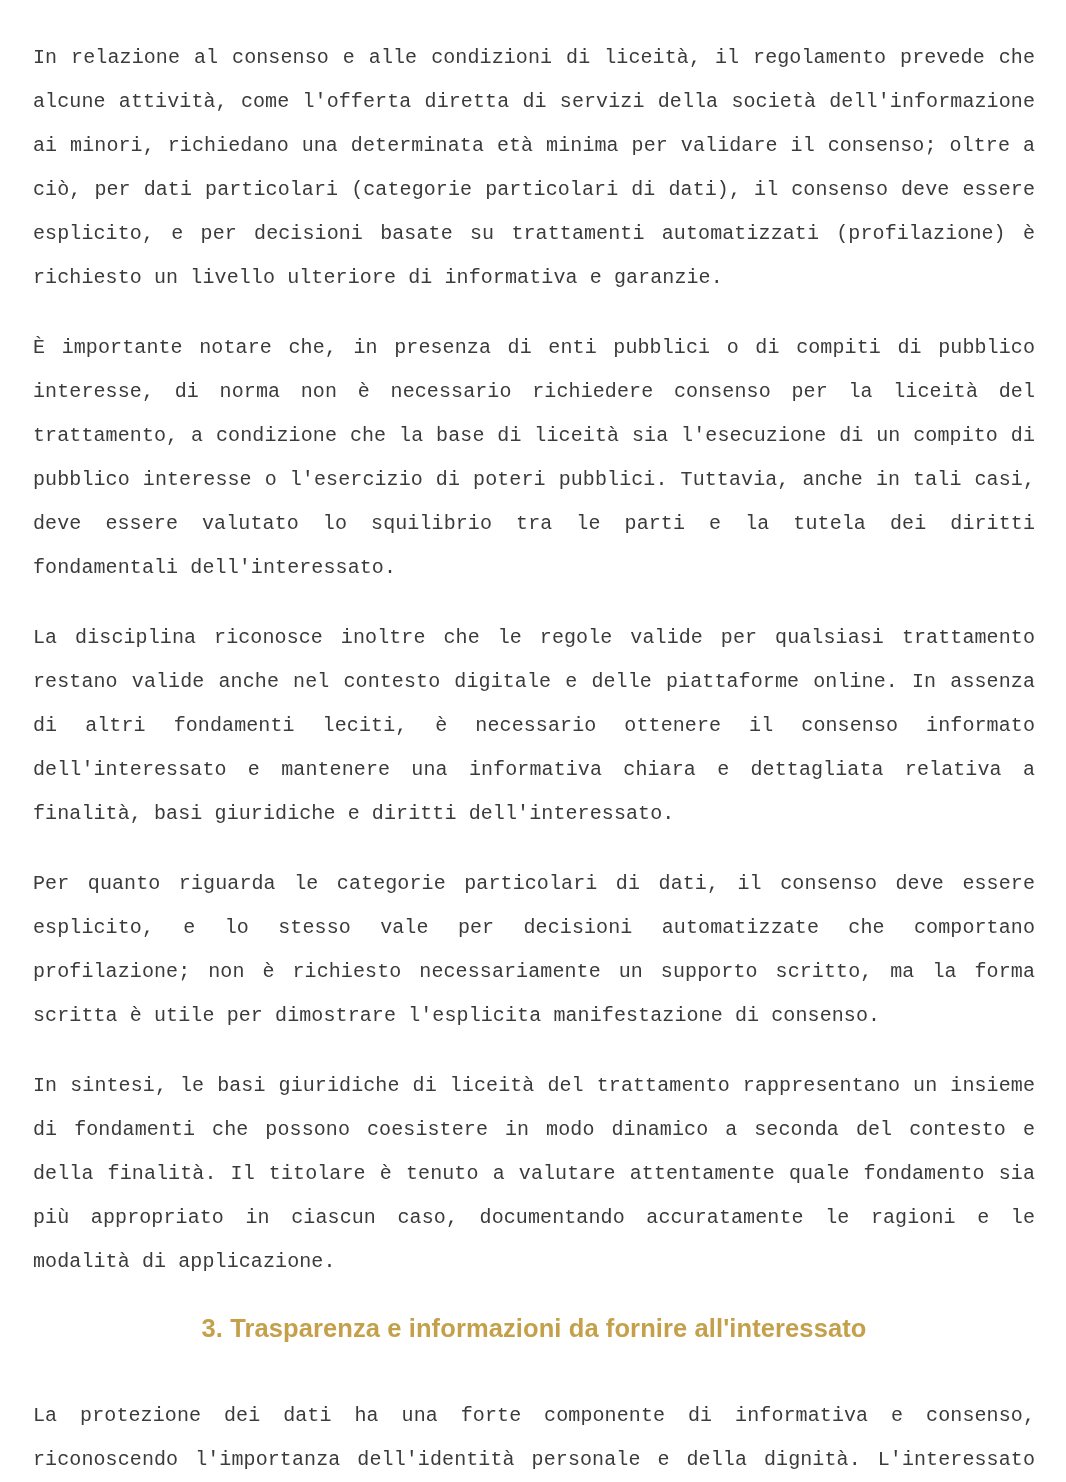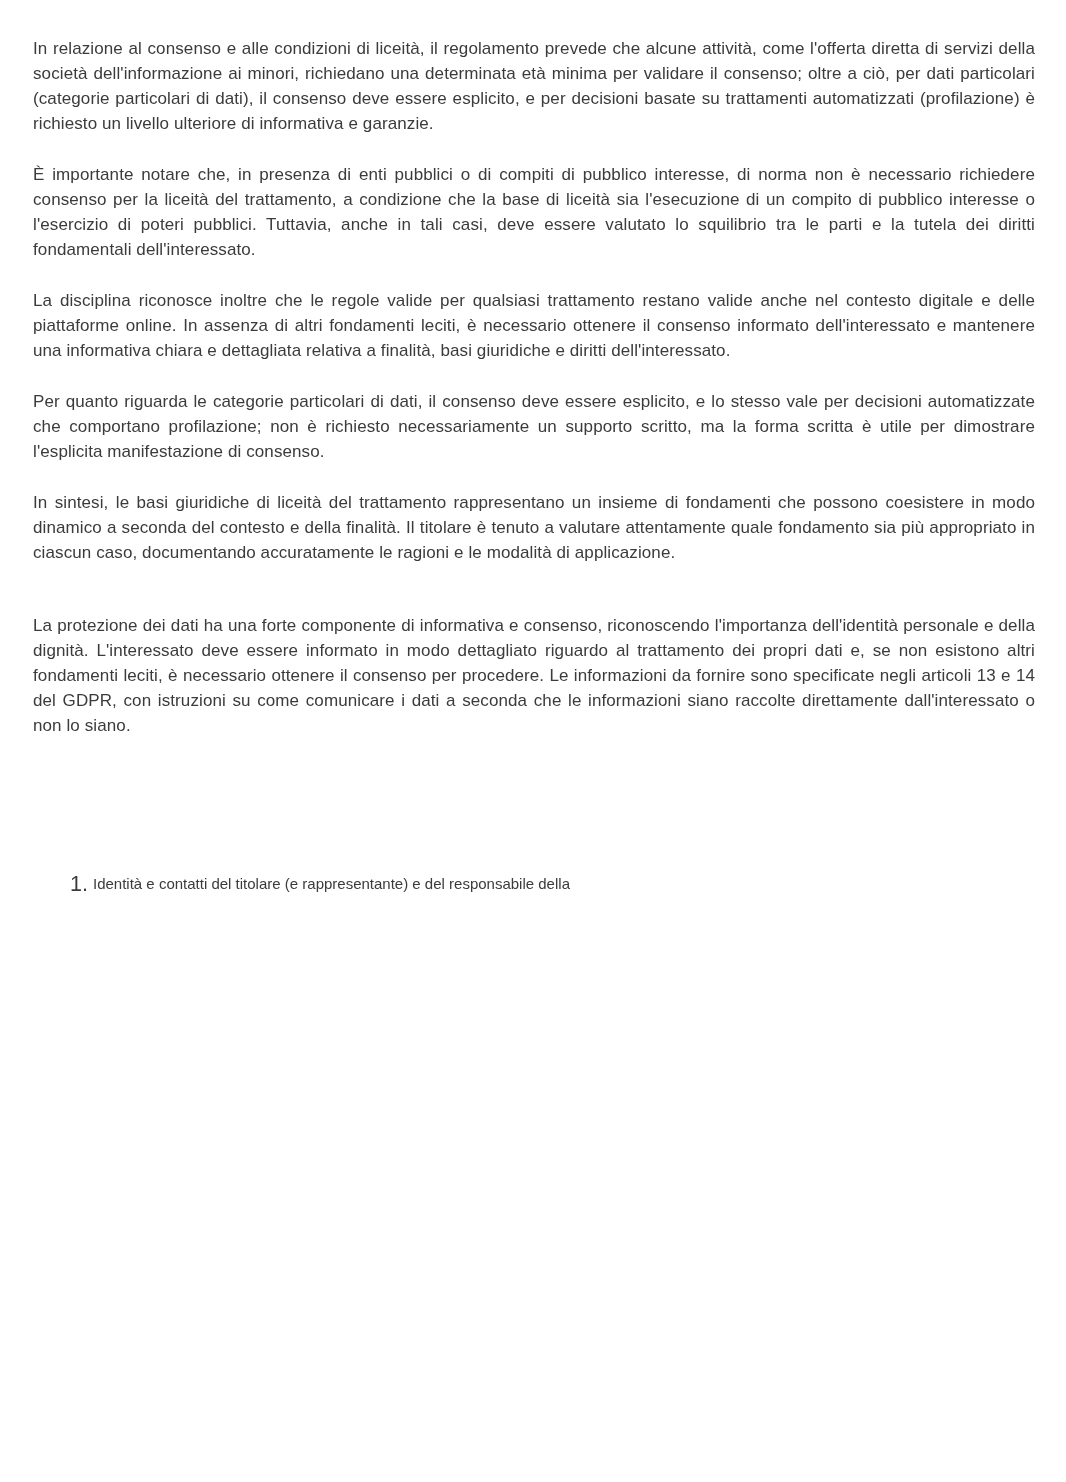--- a/index.html
+++ b/index.html
@@ -20,28 +20,29 @@
     height: 1482px;
     box-sizing: border-box;
     padding: 36px 31px 0 33px;
     background: #ffffff;
   }
   .doc-body {
     display: block;
   }
   p.para {
     margin: 0 0 26px 0;
-    font-size: 17px;
-    line-height: 25px;
+    font-size: 20px;
+    line-height: 44px;
     text-align: justify;
     text-justify: inter-word;
     letter-spacing: 0.1px;
     color: #3b3b3b;
     -webkit-hyphens: none;
     hyphens: none;
+    font-family: Liberation Mono, monospace;
   }
   p.para:last-of-type {
     margin-bottom: 0;
     margin-top: 48px;
   }
   h2.section-heading {
     margin: 22px 0 26px 0;
     font-size: 25.5px;
     line-height: 36px;
     font-weight: bold;
@@ -93,20 +94,21 @@
     <p class="para">In relazione al consenso e alle condizioni di liceità, il regolamento prevede che alcune attività, come l'offerta diretta di servizi della società dell'informazione ai minori, richiedano una determinata età minima per validare il consenso; oltre a ciò, per dati particolari (categorie particolari di dati), il consenso deve essere esplicito, e per decisioni basate su trattamenti automatizzati (profilazione) è richiesto un livello ulteriore di informativa e garanzie.</p>
 
     <p class="para">È importante notare che, in presenza di enti pubblici o di compiti di pubblico interesse, di norma non è necessario richiedere consenso per la liceità del trattamento, a condizione che la base di liceità sia l'esecuzione di un compito di pubblico interesse o l'esercizio di poteri pubblici. Tuttavia, anche in tali casi, deve essere valutato lo squilibrio tra le parti e la tutela dei diritti fondamentali dell'interessato.</p>
 
     <p class="para">La disciplina riconosce inoltre che le regole valide per qualsiasi trattamento restano valide anche nel contesto digitale e delle piattaforme online. In assenza di altri fondamenti leciti, è necessario ottenere il consenso informato dell'interessato e mantenere una informativa chiara e dettagliata relativa a finalità, basi giuridiche e diritti dell'interessato.</p>
 
     <p class="para">Per quanto riguarda le categorie particolari di dati, il consenso deve essere esplicito, e lo stesso vale per decisioni automatizzate che comportano profilazione; non è richiesto necessariamente un supporto scritto, ma la forma scritta è utile per dimostrare l'esplicita manifestazione di consenso.</p>
 
     <p class="para">In sintesi, le basi giuridiche di liceità del trattamento rappresentano un insieme di fondamenti che possono coesistere in modo dinamico a seconda del contesto e della finalità. Il titolare è tenuto a valutare attentamente quale fondamento sia più appropriato in ciascun caso, documentando accuratamente le ragioni e le modalità di applicazione.</p>
 
+    <h2 class="section-heading">3. Trasparenza e informazioni da fornire all'interessato</h2>
 
     <p class="para">La protezione dei dati ha una forte componente di informativa e consenso, riconoscendo l'importanza dell'identità personale e della dignità. L'interessato deve essere informato in modo dettagliato riguardo al trattamento dei propri dati e, se non esistono altri fondamenti leciti, è necessario ottenere il consenso per procedere. Le informazioni da fornire sono specificate negli articoli 13 e 14 del GDPR, con istruzioni su come comunicare i dati a seconda che le informazioni siano raccolte direttamente dall'interessato o non lo siano.</p>
 
     <div class="spacer-block"></div>
 
     <ol class="numbered-list">
       <li class="clip-bottom">Identità e contatti del titolare (e rappresentante) e del responsabile della</li>
     </ol>
 
   </div>

